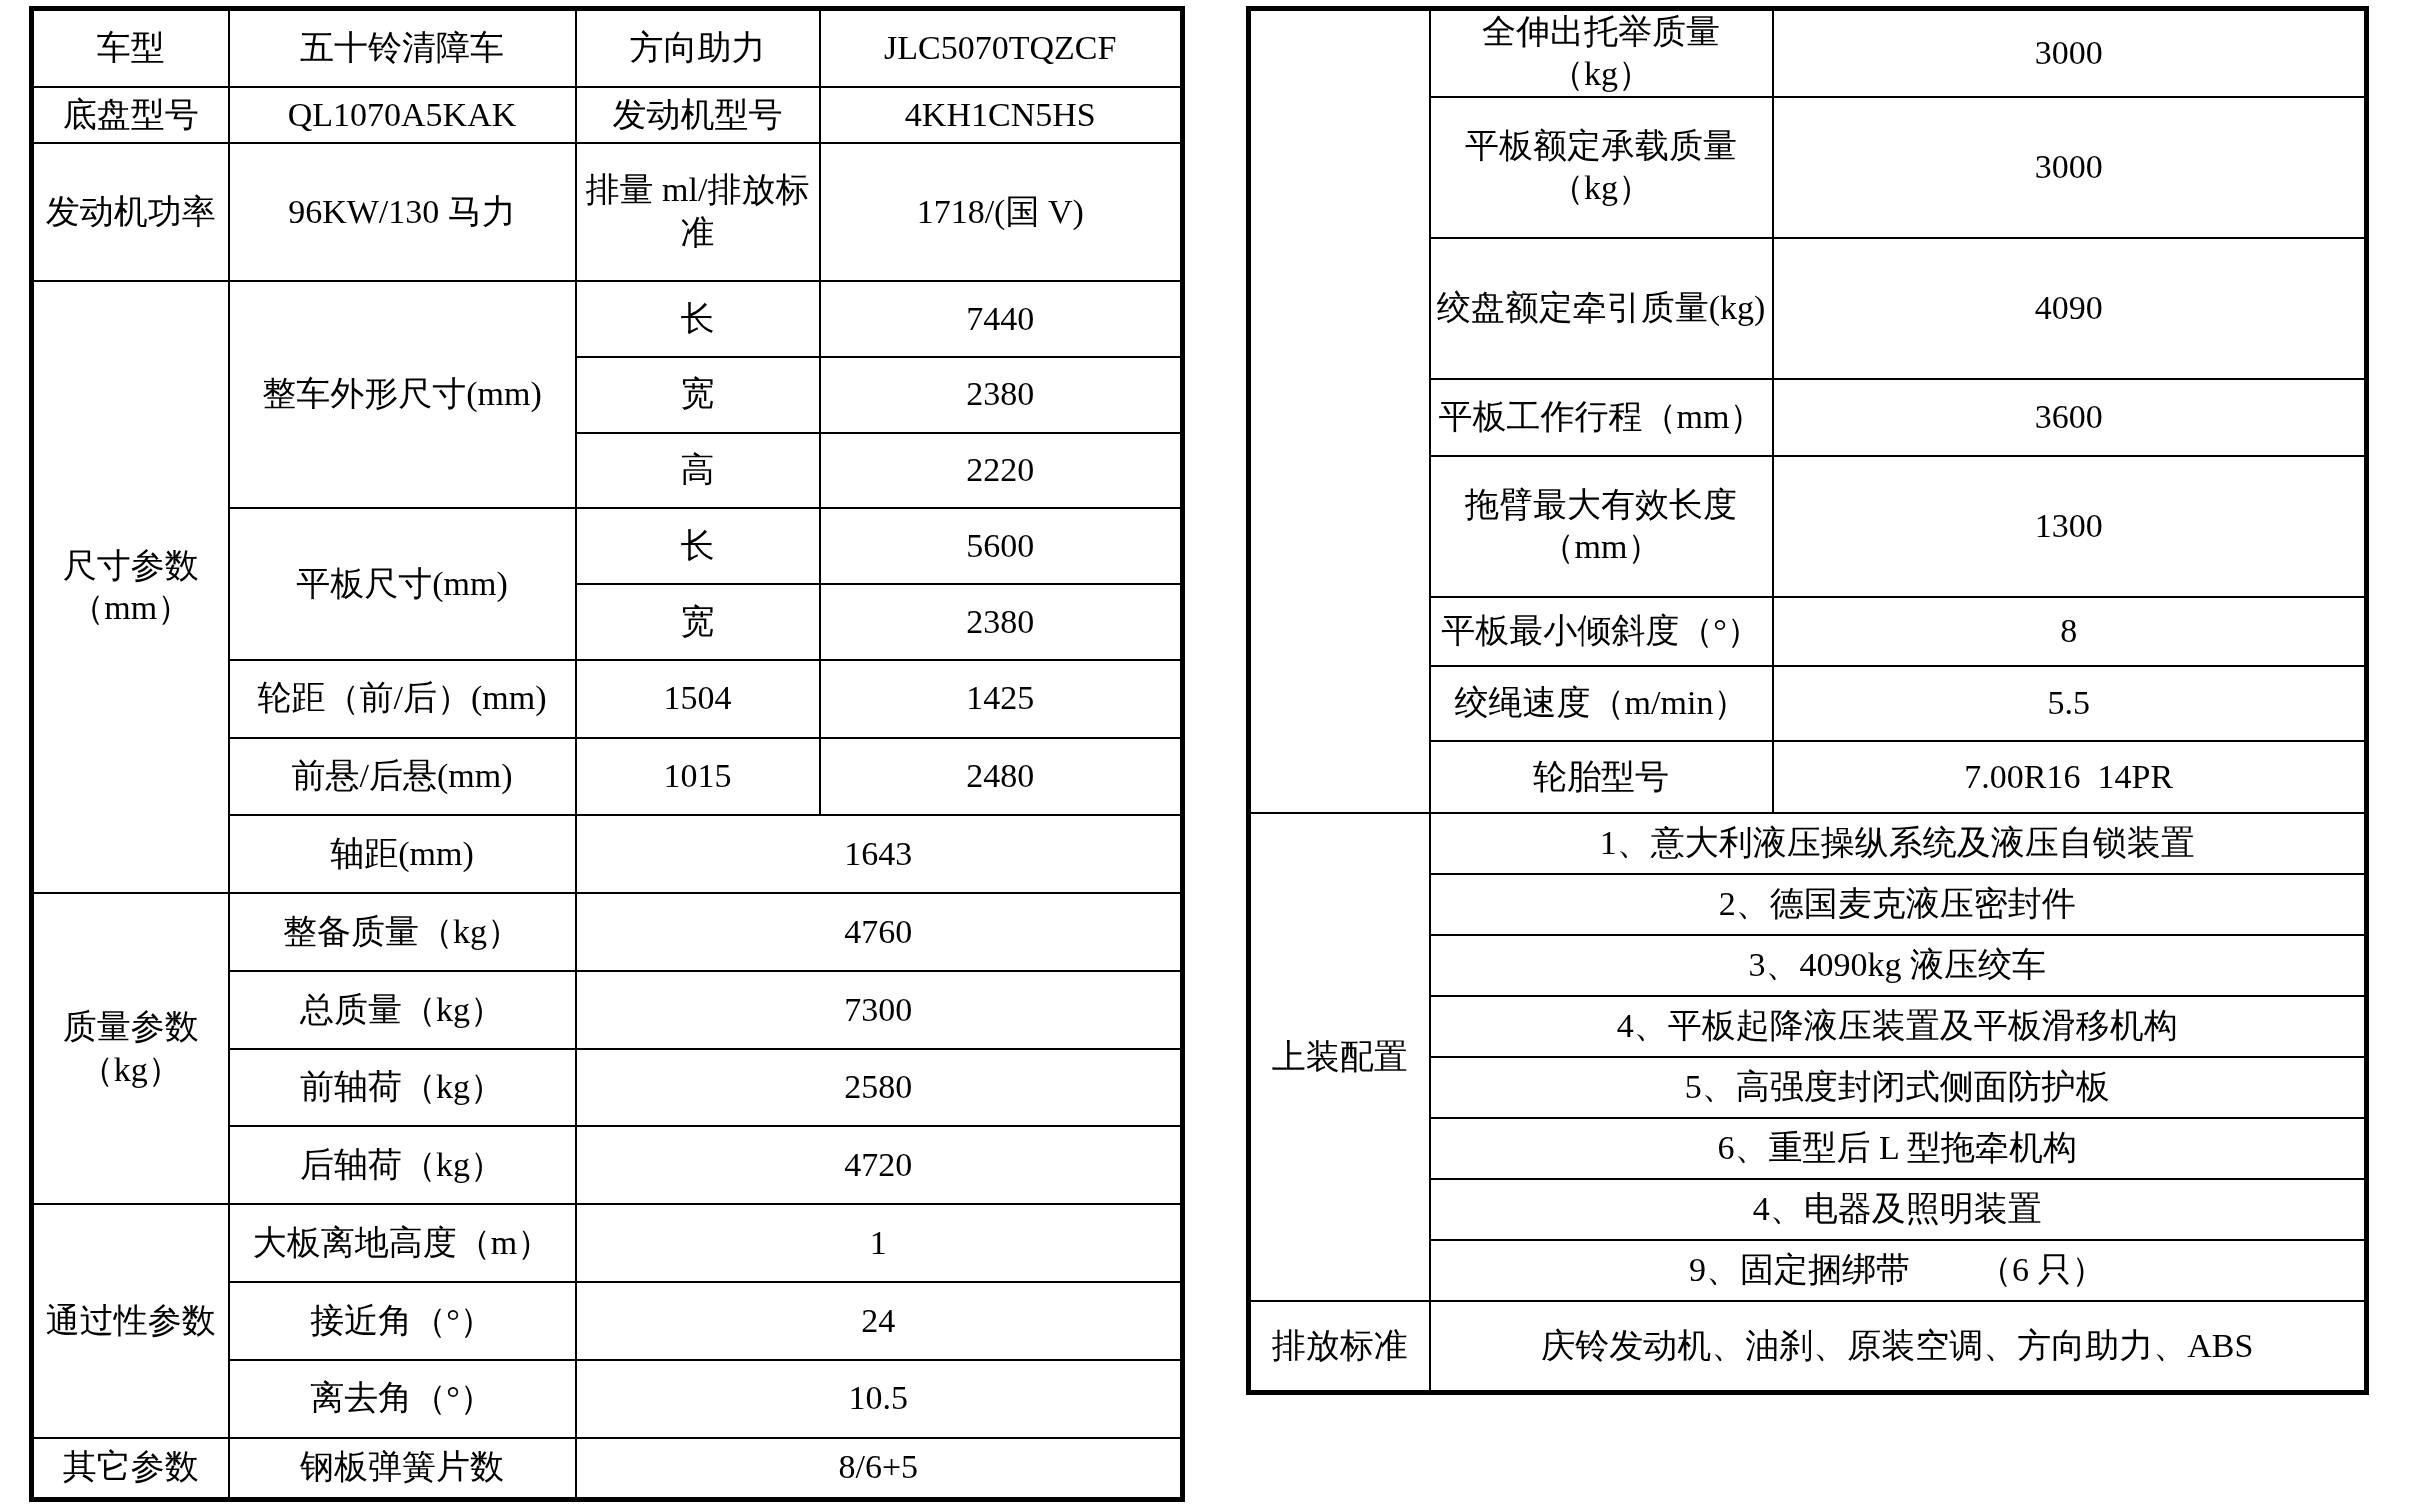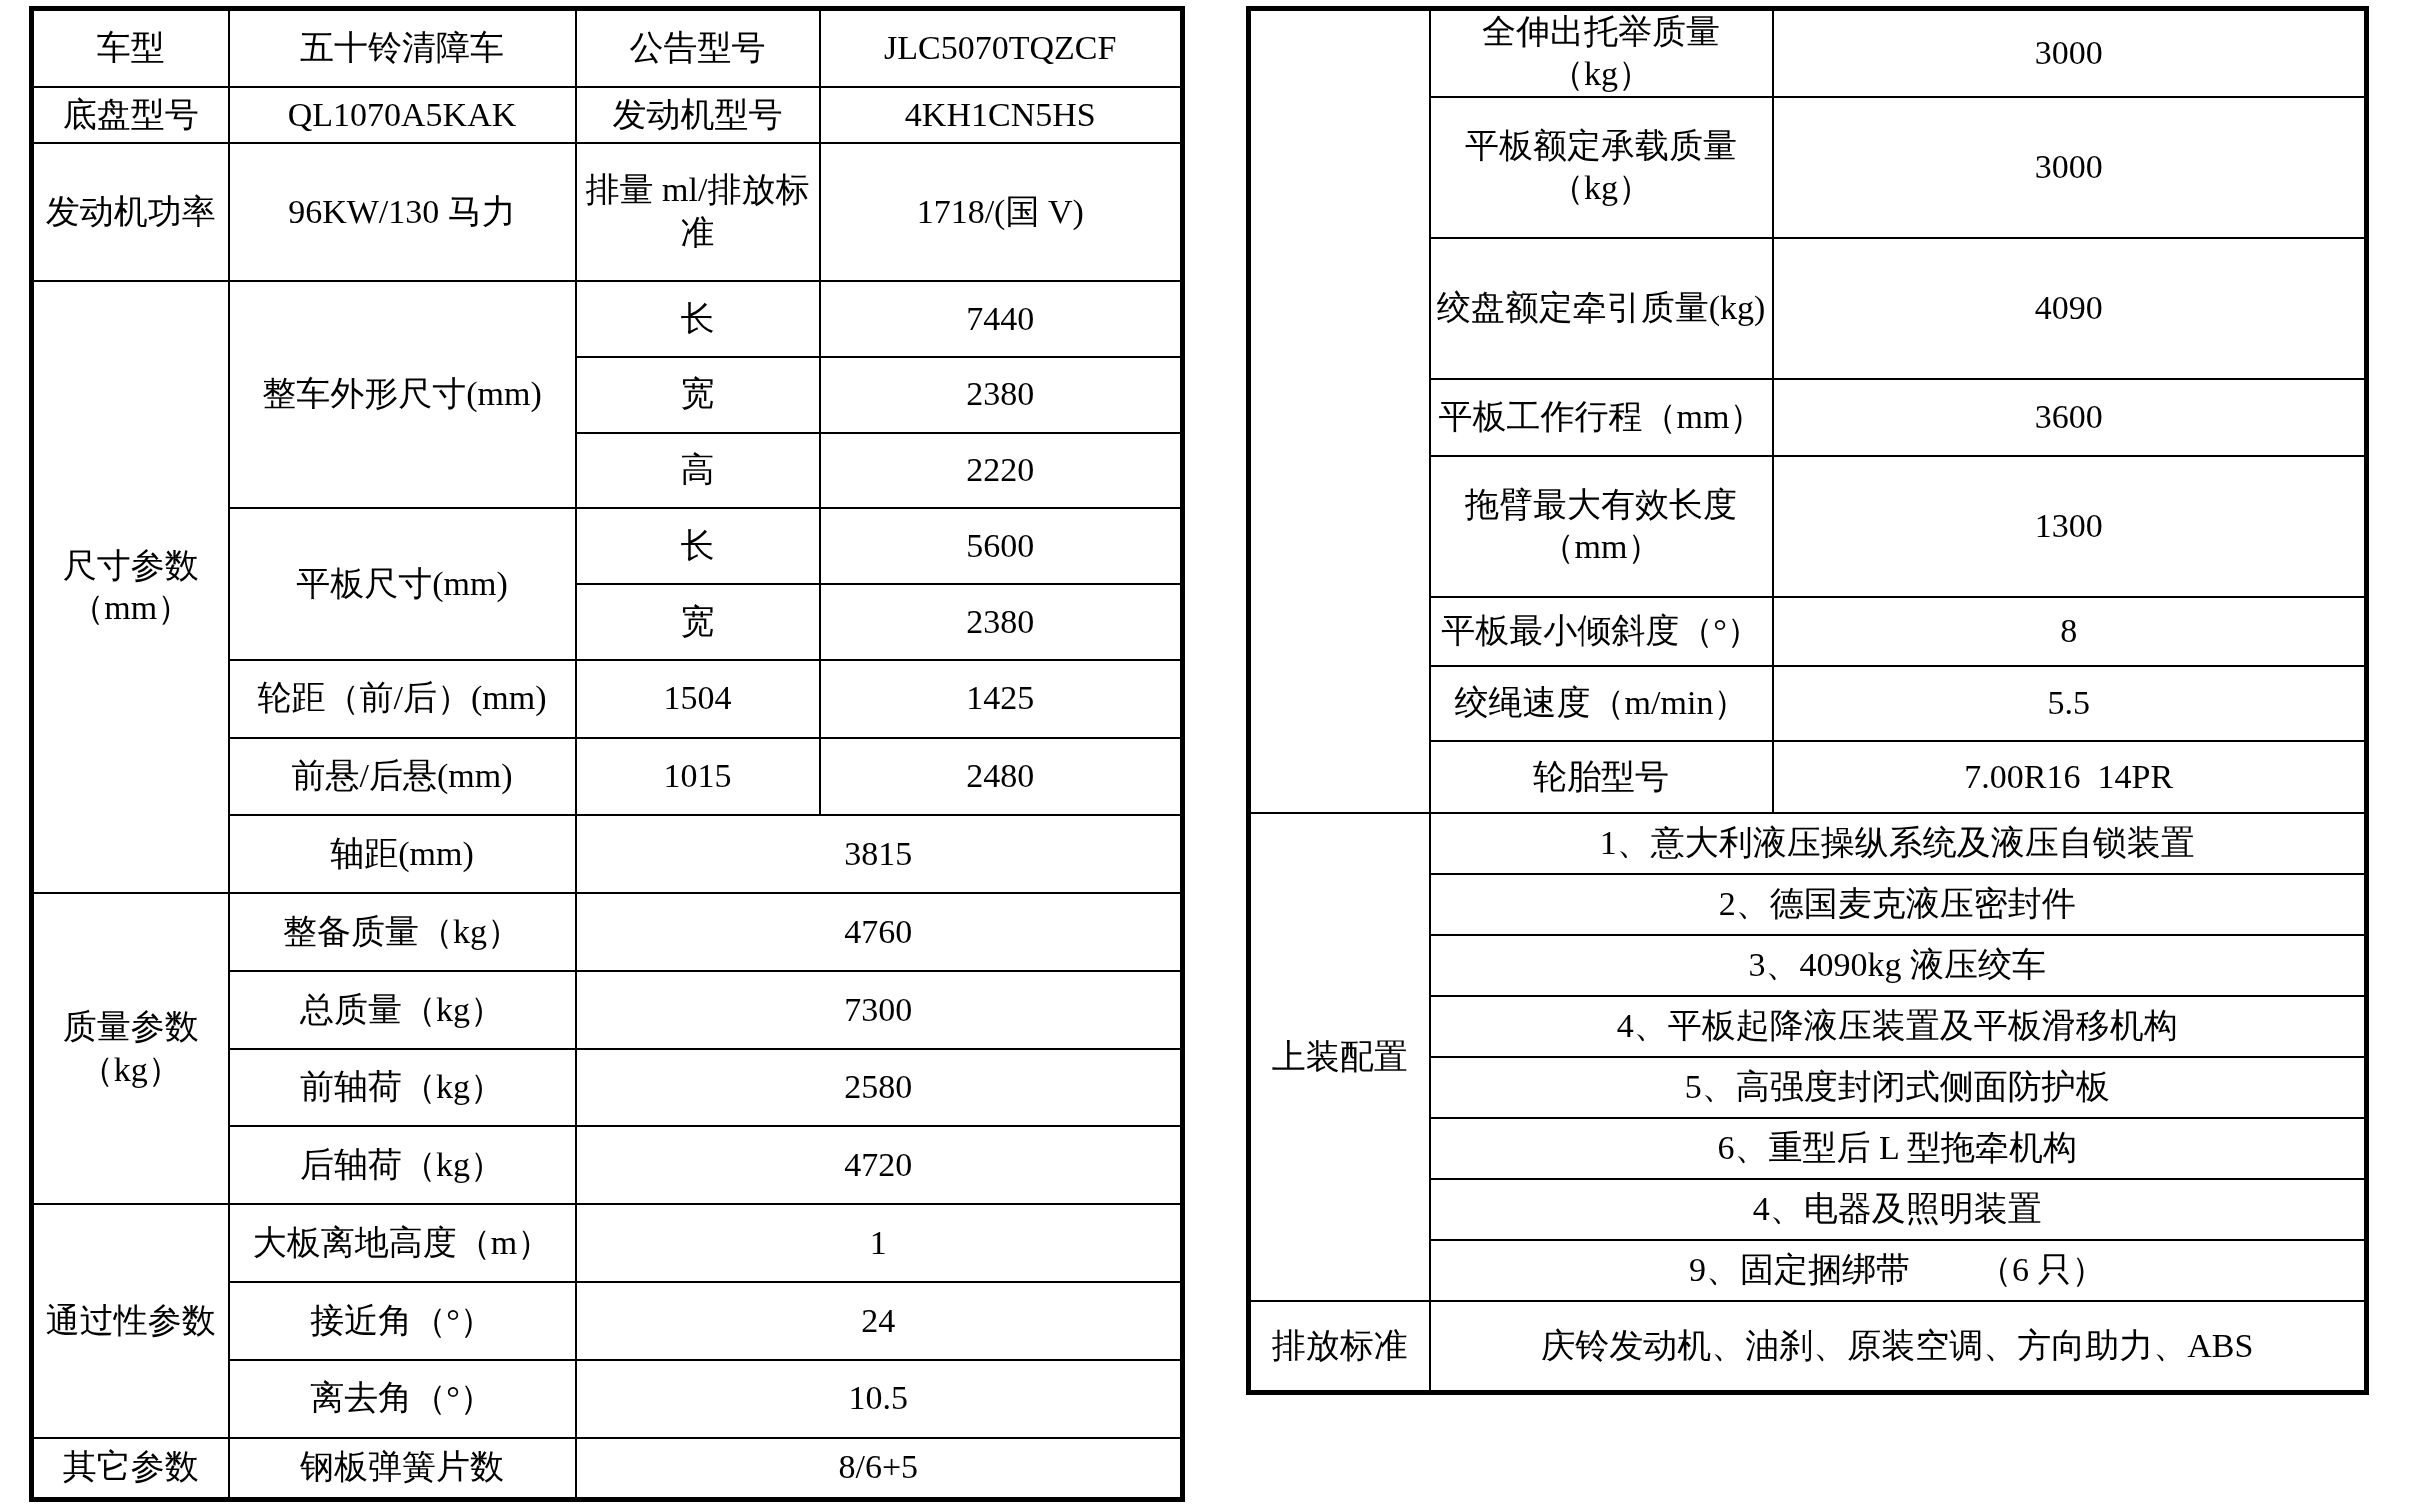--- a/index.html
+++ b/index.html
@@ -44,21 +44,21 @@
     <colgroup>
       <col style="width:197px">
         <col style="width:347px">
         <col style="width:244px">
         <col style="width:363px">
     </colgroup>
     <tbody>
         <tr style="height:78px">
       <td>车型</td>
       <td>五十铃清障车</td>
-      <td>公告型号</td>
+      <td>方向助力</td>
       <td>JLC5070TQZCF</td>
     </tr>
     <tr style="height:55px">
       <td class="tb">底盘型号</td>
       <td class="tb">QL1070A5KAK</td>
       <td class="tb">发动机型号</td>
       <td class="tb">4KH1CN5HS</td>
     </tr>
     <tr style="height:137px">
       <td class="tb">发动机功率</td>
@@ -94,21 +94,21 @@
       <td>1504</td>
       <td>1425</td>
     </tr>
     <tr style="height:77px">
       <td>前悬/后悬(mm)</td>
       <td>1015</td>
       <td>2480</td>
     </tr>
     <tr style="height:77px">
       <td>轴距(mm)</td>
-      <td colspan="2">3815</td>
+      <td colspan="2">1643</td>
     </tr>
     <tr style="height:77px">
       <td rowspan="4" class="tb">质量参数（kg）</td>
       <td>整备质量（kg）</td>
       <td colspan="2">4760</td>
     </tr>
     <tr style="height:77px">
       <td>总质量（kg）</td>
       <td colspan="2">7300</td>
     </tr>

